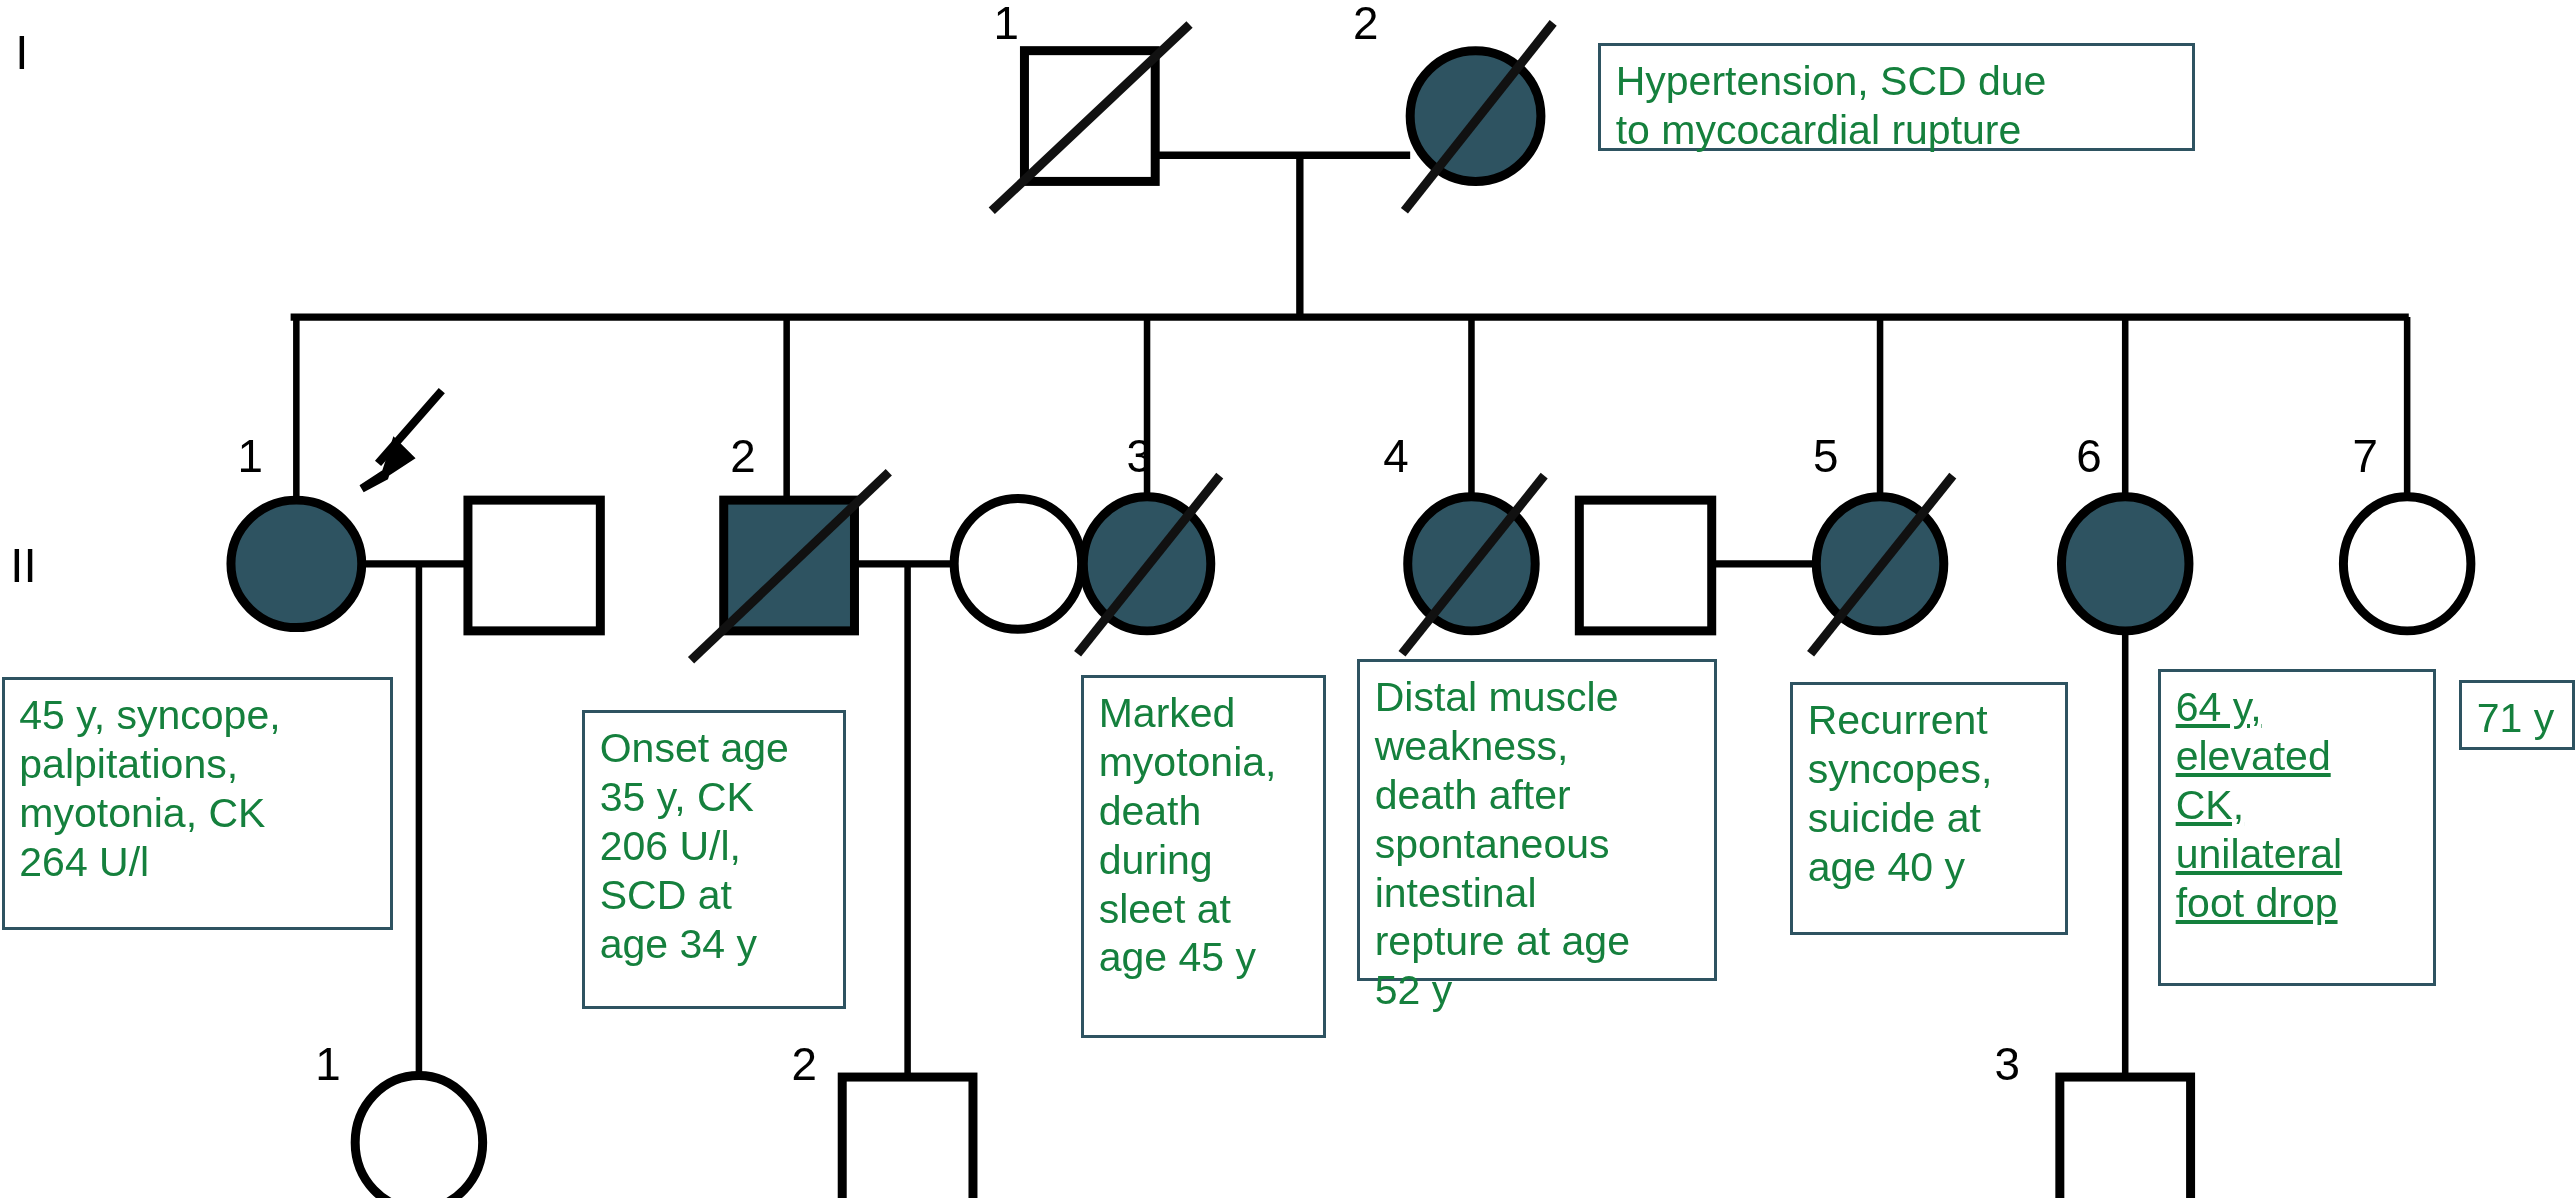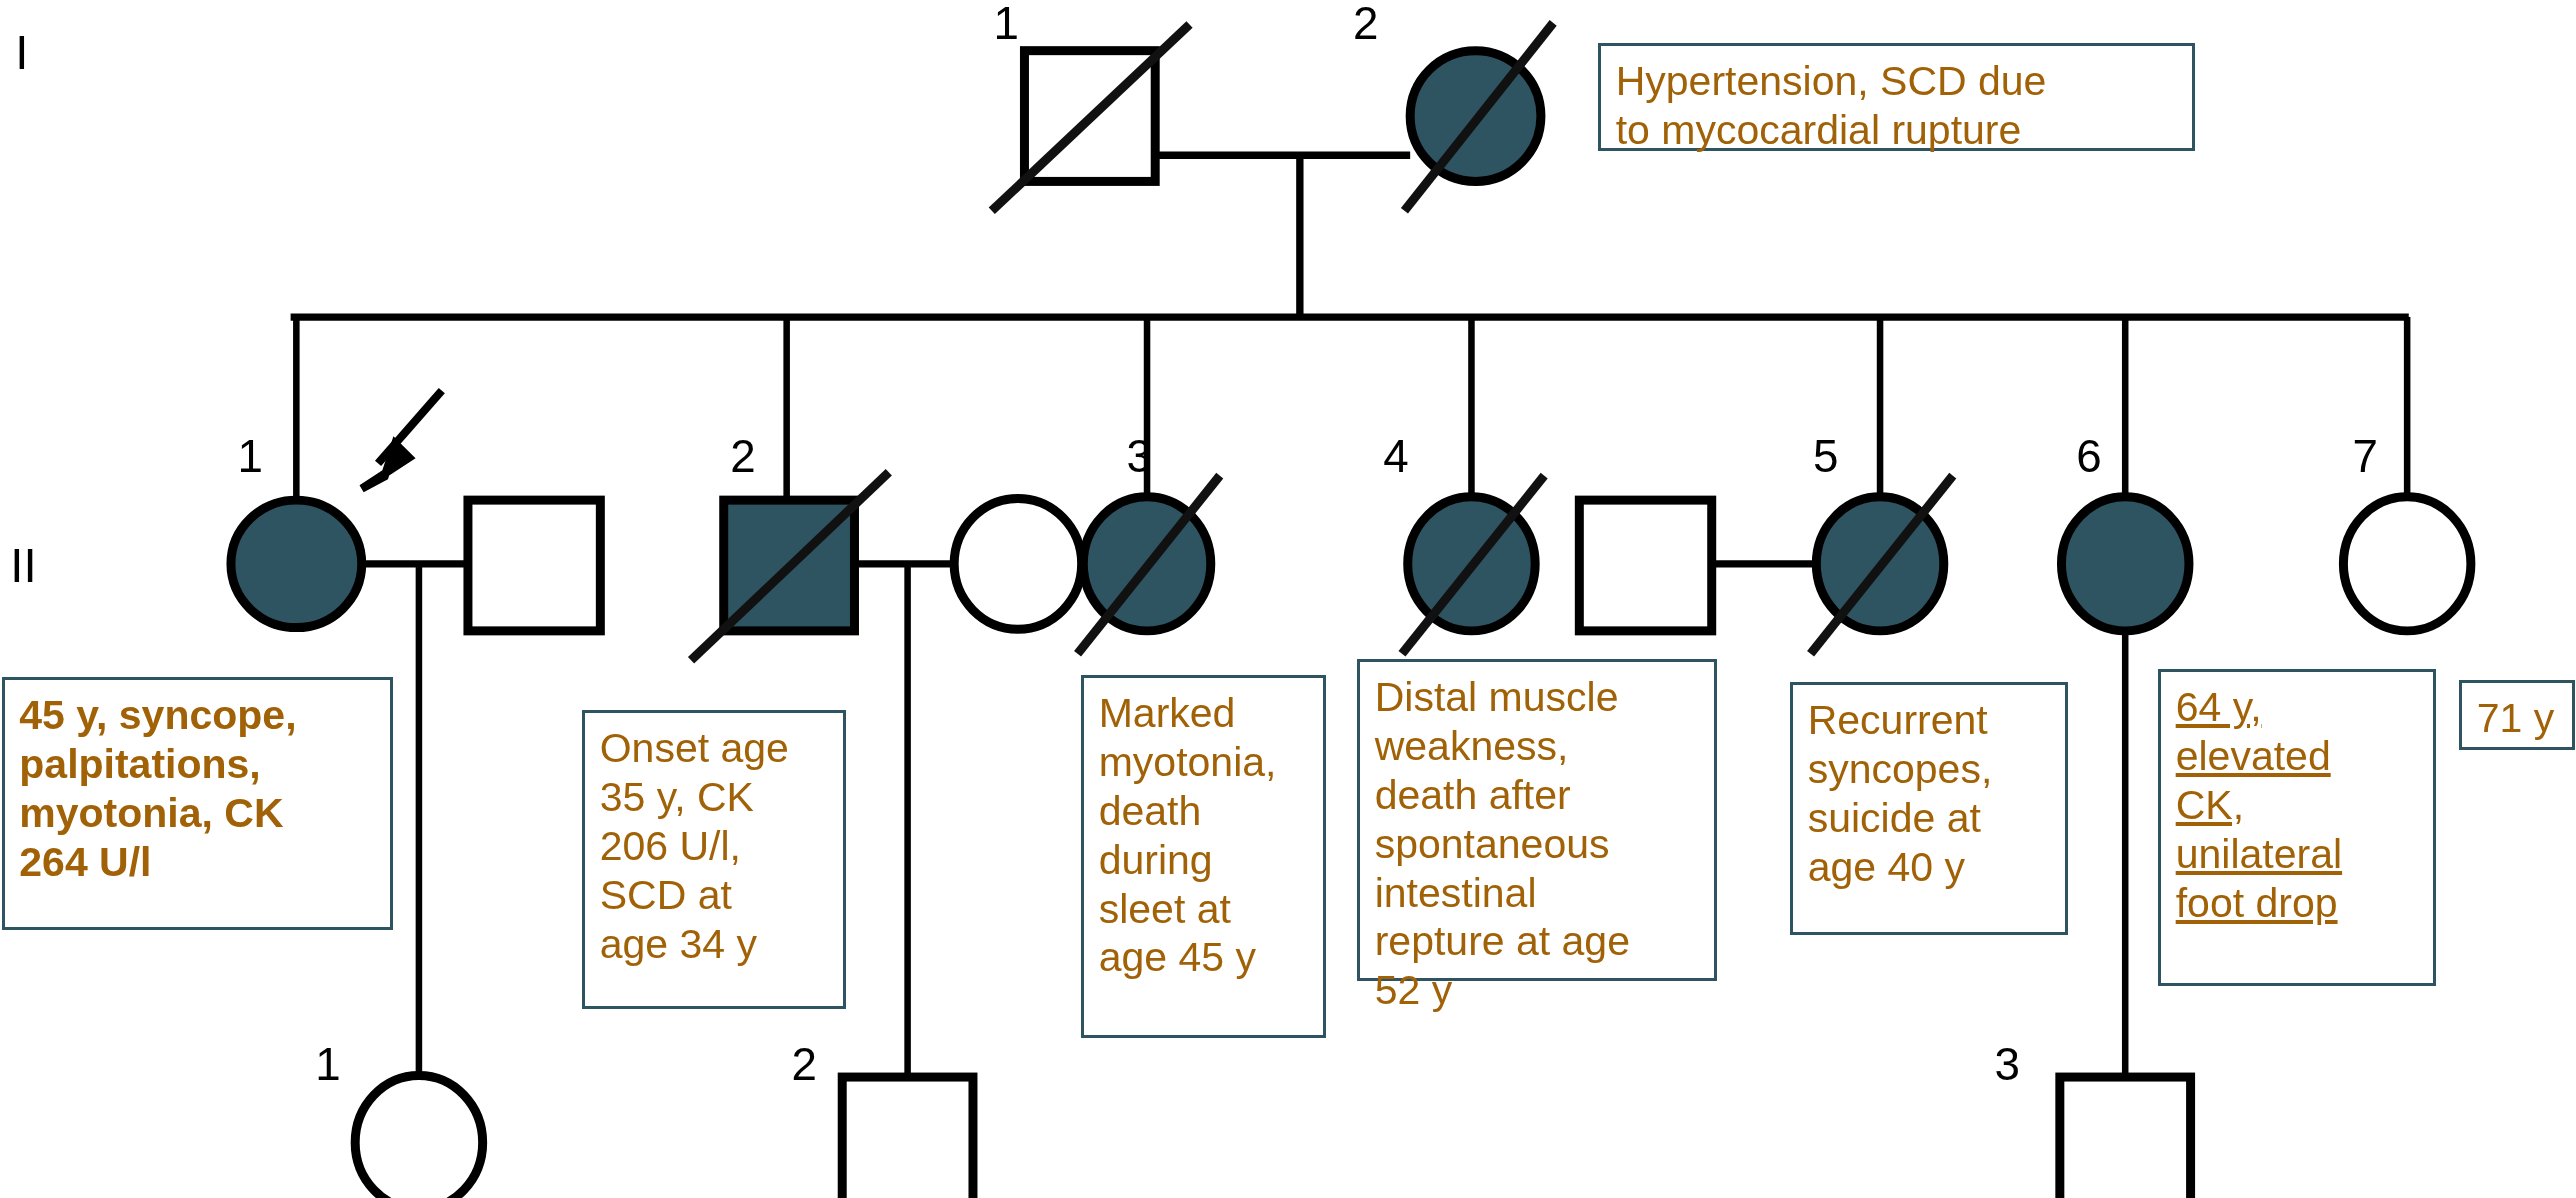--- a/index.html
+++ b/index.html
@@ -12,21 +12,21 @@
   .line-thin{stroke:#000;stroke-width:8;fill:none;}
   .slash{stroke:#111;stroke-width:11;stroke-linecap:butt;fill:none;}
   .sym{stroke:#000;stroke-width:11;}
   .sym-unaff{fill:#ffffff;}
   .sym-aff{fill:#2e5361;}
   .gen-label{font-size:58px;fill:#000;font-family:"Liberation Sans","DejaVu Sans",sans-serif;}
   .id-label{font-size:56px;fill:#000;font-family:"Liberation Sans","DejaVu Sans",sans-serif;}
   .arrow{fill:#000;stroke:#000;stroke-width:10;stroke-linecap:butt;}
   .note{position:absolute;box-sizing:border-box;background:#ffffff;
         border:3.3px solid #2e5361;
-        font-size:41px;line-height:1.19;color:#a16207;
+        font-size:41px;line-height:1.19;color:#15803d;
         padding:11.4px 13px 8.2px 14.7px;
         font-family:"Liberation Sans","DejaVu Sans",sans-serif;
         white-space:pre-line;}
 </style>
 </head>
 <body>
 
 <div id="pedigree-root">
 
   <svg id="ped" viewBox="0 0 3151 1466">
@@ -106,21 +106,21 @@
     <text class="id-label" x="2878" y="578">7</text>
 
     <text class="id-label" x="385" y="1322">1</text>
     <text class="id-label" x="968" y="1322">2</text>
     <text class="id-label" x="2440" y="1322">3</text>
   </svg>
 
   <div class="note" style="left:1598px;top:43px;width:597px;height:108px;">Hypertension, SCD due
 to mycocardial rupture</div>
 
-  <div class="note" style="left:1.6px;top:677px;width:391px;height:253px;font-weight:bold;">45 y, syncope,
+  <div class="note" style="left:1.6px;top:677px;width:391px;height:253px;">45 y, syncope,
 palpitations,
 myotonia, CK
 264 U/l</div>
 
   <div class="note" style="left:582px;top:710px;width:264px;height:299px;">Onset age
 35 y, CK
 206 U/l,
 SCD at
 age 34 y</div>
 

